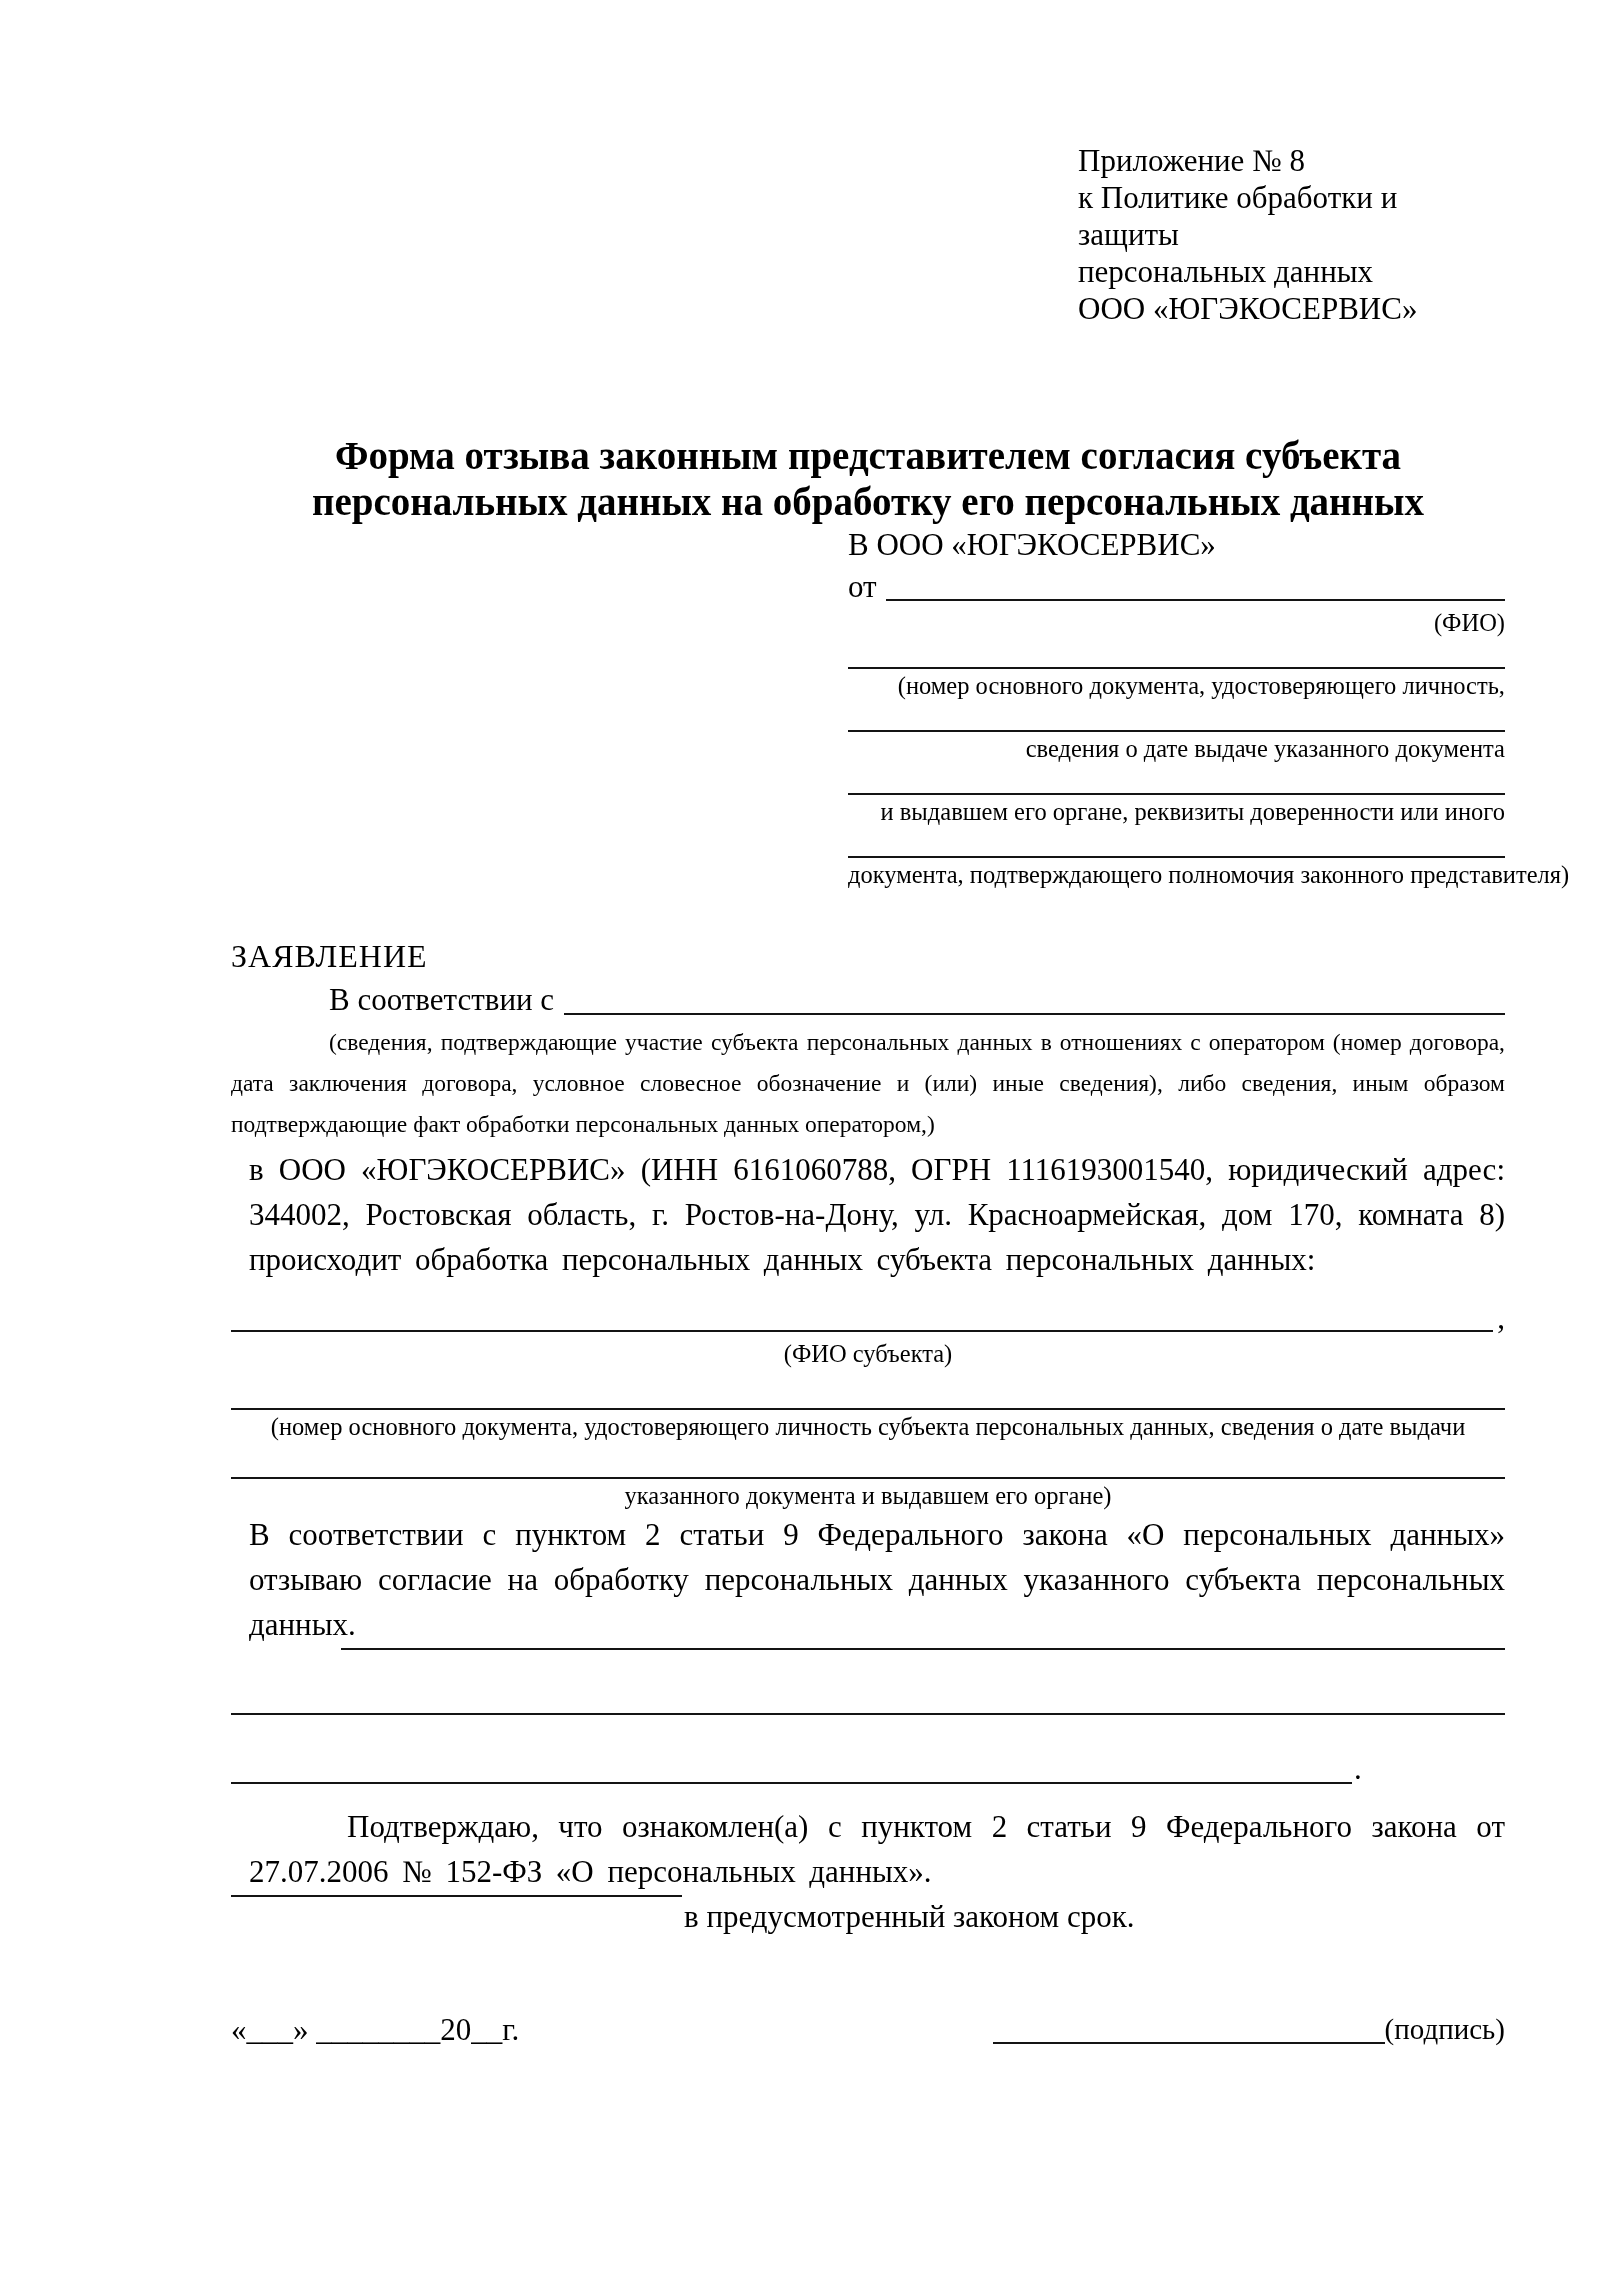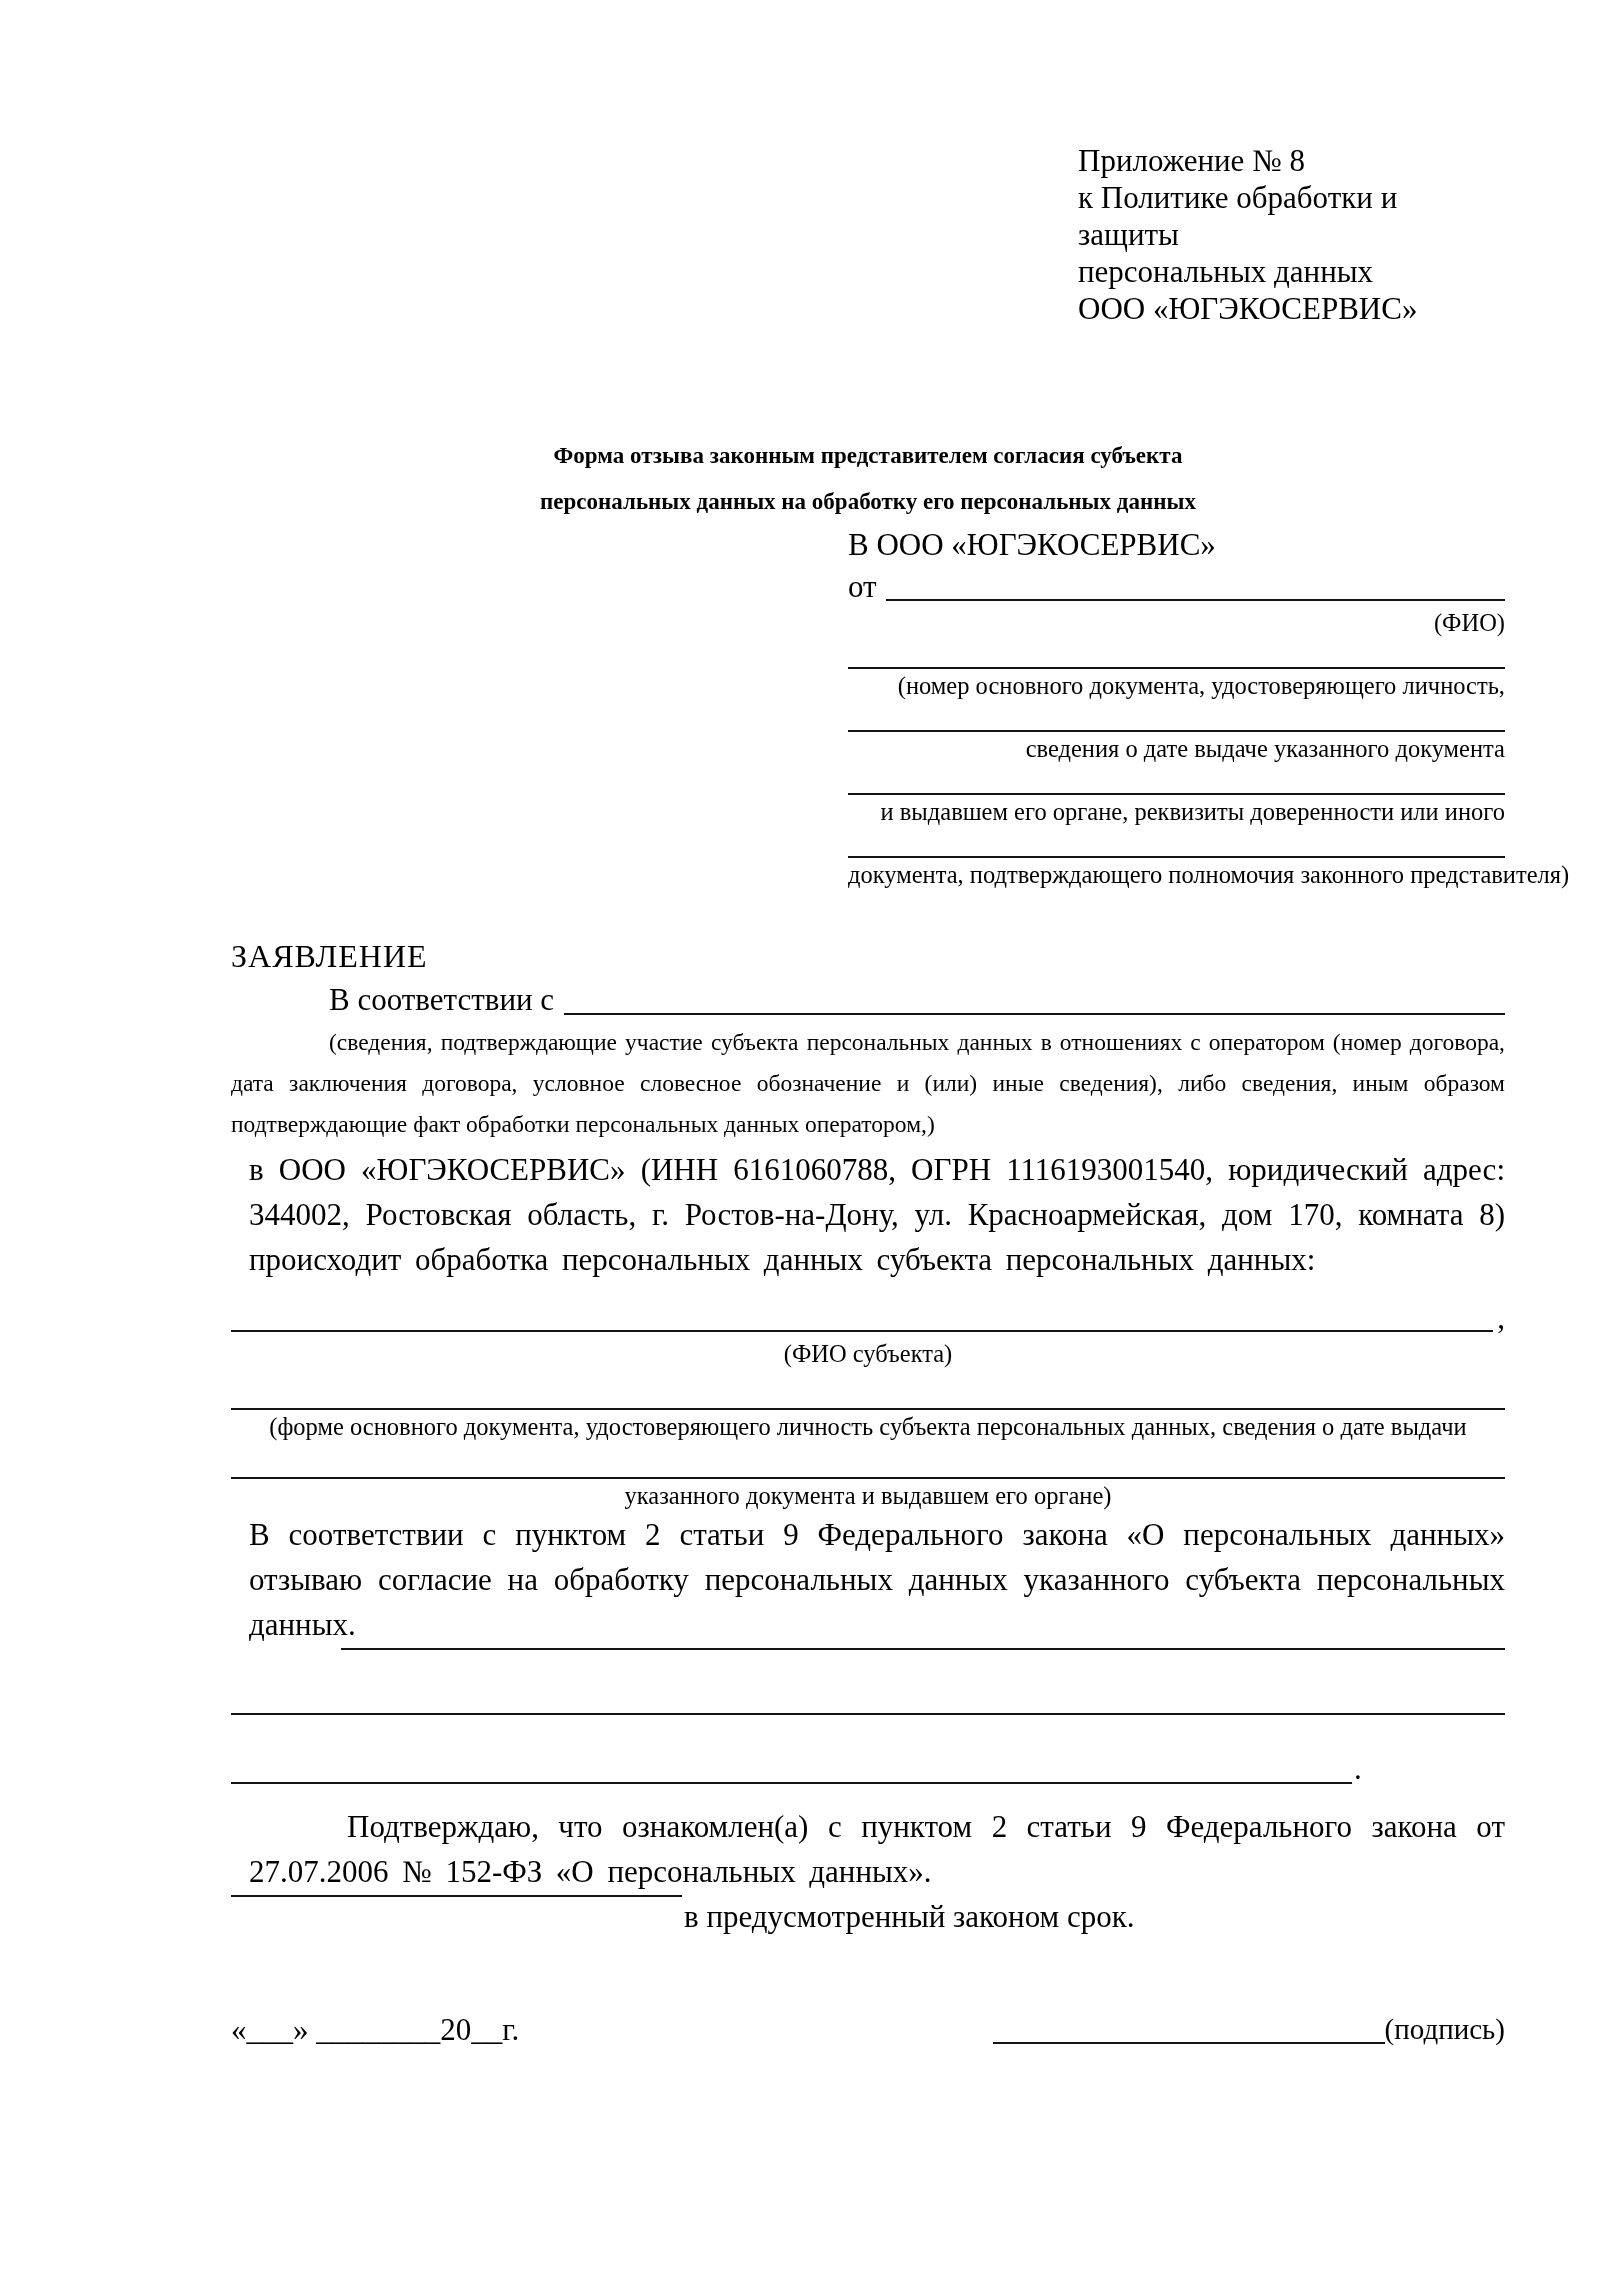--- a/index.html
+++ b/index.html
@@ -14,21 +14,21 @@
     width:1621px;height:2278px;
     padding:142px 116px 0 231px; 
     background:#fff;
     position:relative;
   }
   
   .appendix{margin-left:847px;font-size:31px;line-height:37px;}
   
   .title{
     margin-top:106px;
-    font-size:23px;line-height:46px;font-weight:bold;
+    font-size:39px;line-height:46px;font-weight:bold;
     text-align:center;
   }
   
   .addr{margin-left:617px;width:657px;font-size:31px;line-height:39px;}
   .row{display:flex;align-items:flex-end;}
   .uline{border-bottom:2.9px solid #141414;}
   .grow{flex:1 1 auto;margin:0 0 4.9px 9.8px;height:1px;}
   .blank{height:1px;}
   .cap{
     font-size:24.5px;line-height:29px;margin-top:2px;
@@ -125,21 +125,21 @@
 
   <p class="body-p">в ООО «ЮГЭКОСЕРВИС» (ИНН 6161060788, ОГРН 1116193001540, юридический адрес: 344002, Ростовская область, г. Ростов-на-Дону, ул. Красноармейская, дом 170, комната 8) происходит обработка персональных данных субъекта персональных данных:</p>
 
   <div class="uline-row subject-row">
     <span class="uline"></span>
     <span class="tail">,</span>
   </div>
   <div class="cap-wide">(ФИО субъекта)</div>
 
   <div class="uline blank full doc-line1"></div>
-  <div class="cap-wide">(форме основного документа, удостоверяющего личность субъекта персональных данных, сведения о дате выдачи</div>
+  <div class="cap-wide">(номер основного документа, удостоверяющего личность субъекта персональных данных, сведения о дате выдачи</div>
 
   <div class="uline blank full doc-line2"></div>
   <div class="cap-wide">указанного документа и выдавшем его органе)</div>
 
   <p class="body-p">В соответствии с пунктом 2 статьи 9 Федерального закона «О персональных данных» отзываю согласие на обработку персональных данных указанного субъекта персональных данных.</p>
 
   <div class="reason-row">
     <span class="uline"></span>
   </div>
 

